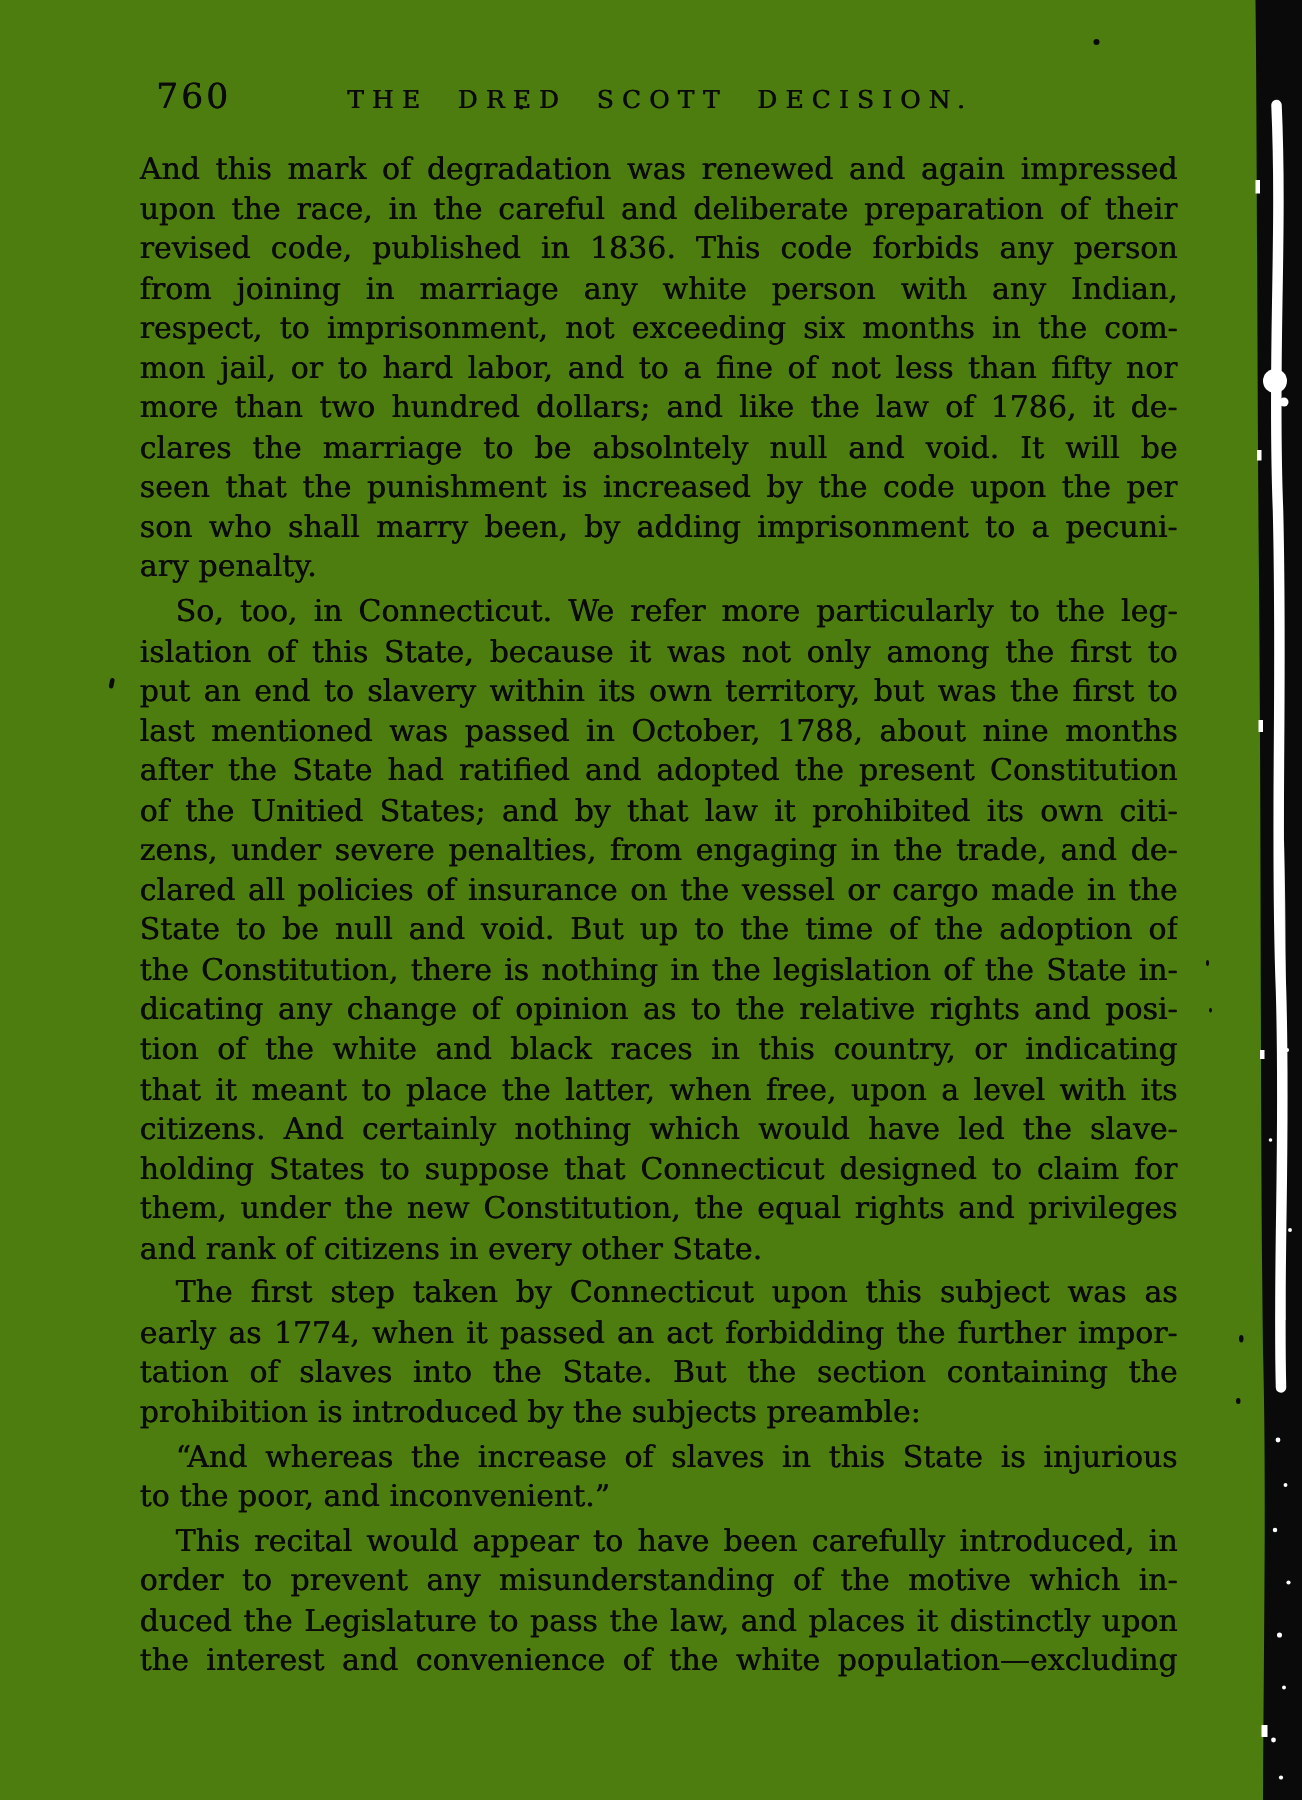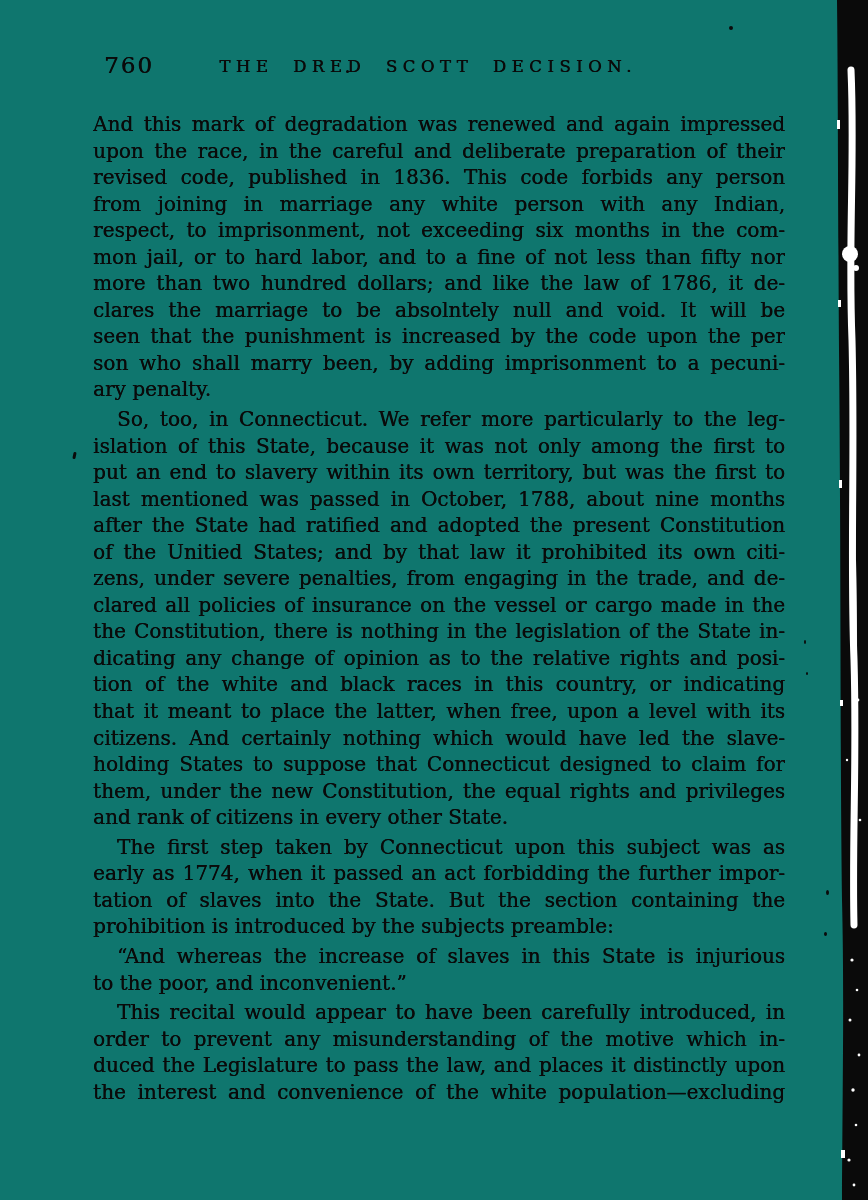--- a/index.html
+++ b/index.html
@@ -1,37 +1,37 @@
 <!DOCTYPE html>
 <html><head>
 <meta charset="utf-8">
 <style>
   html,body{margin:0;padding:0;}
   body{
     width:868px;height:1200px;position:relative;overflow:hidden;
     background:#ffffff;color:#0a0a0a;
     font-family:"DejaVu Serif","Liberation Serif",serif;
   }
-  .page{position:absolute;inset:0;background:#0f766e;}
+  .page{position:absolute;inset:0;background:#4d7c0f;}
   
   .folio{
     position:absolute;left:104px;top:52px;
     font-size:23px;letter-spacing:2px;
     text-shadow:0.4px 0 0 currentColor;
   }
   .running-head{
-    position:absolute;left:98px;top:57px;width:660px;
+    position:absolute;left:110px;top:57px;width:660px;
     text-align:center;font-size:16.5px;
     letter-spacing:5.5px;word-spacing:9px;
     text-shadow:0.5px 0 0 currentColor;
     white-space:nowrap;
   }
   
   .body-block{
-    position:absolute;left:93px;top:111px;width:692px;
+    position:absolute;left:93px;top:99px;width:692px;
     font-size:20px;
     text-shadow:0.35px 0 0 currentColor;
   }
   .para{margin:0;}
   .para + .para{margin-top:3px;}
   .pline{
     height:26.55px;line-height:26.55px;
     overflow:hidden;white-space:normal;
   }
   .pline.just{text-align:justify;}
@@ -69,20 +69,21 @@
       </div>
       <div class="para indent">
         <div class="pline just">So, too, in Connecticut. We refer more particularly to the leg-</div>
         <div class="pline just">islation of this State, because it was not only among the first to</div>
         <div class="pline just">put an end to slavery within its own territory, but was the first to</div>
         <div class="pline just">last mentioned was passed in October, 1788, about nine months</div>
         <div class="pline just">after the State had ratified and adopted the present Constitution</div>
         <div class="pline just">of the Unitied States; and by that law it prohibited its own citi-</div>
         <div class="pline just">zens, under severe penalties, from engaging in the trade, and de-</div>
         <div class="pline just">clared all policies of insurance on the vessel or cargo made in the</div>
+        <div class="pline just">State to be null and void. But up to the time of the adoption of</div>
         <div class="pline just">the Constitution, there is nothing in the legislation of the State in-</div>
         <div class="pline just">dicating any change of opinion as to the relative rights and posi-</div>
         <div class="pline just">tion of the white and black races in this country, or indicating</div>
         <div class="pline just">that it meant to place the latter, when free, upon a level with its</div>
         <div class="pline just">citizens. And certainly nothing which would have led the slave-</div>
         <div class="pline just">holding States to suppose that Connecticut designed to claim for</div>
         <div class="pline just">them, under the new Constitution, the equal rights and privileges</div>
         <div class="pline">and rank of citizens in every other State.</div>
       </div>
       <div class="para indent">

